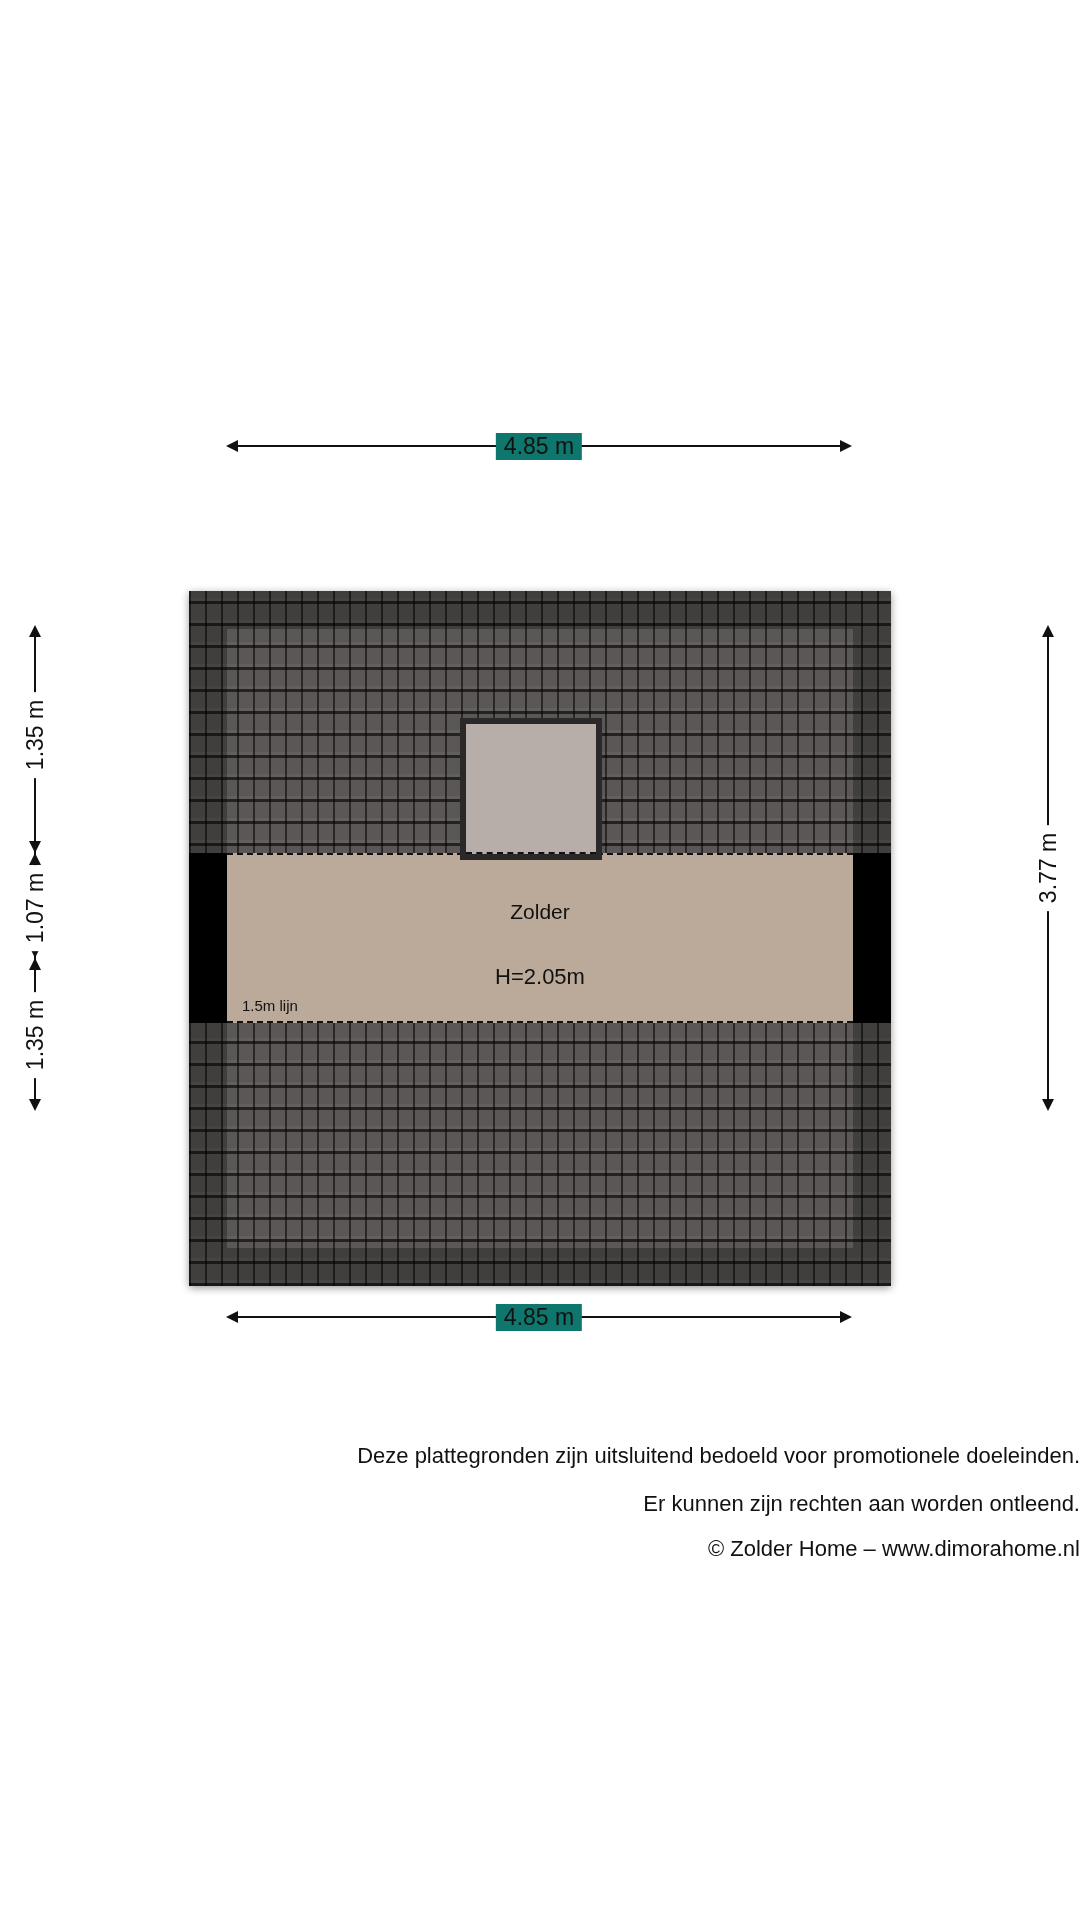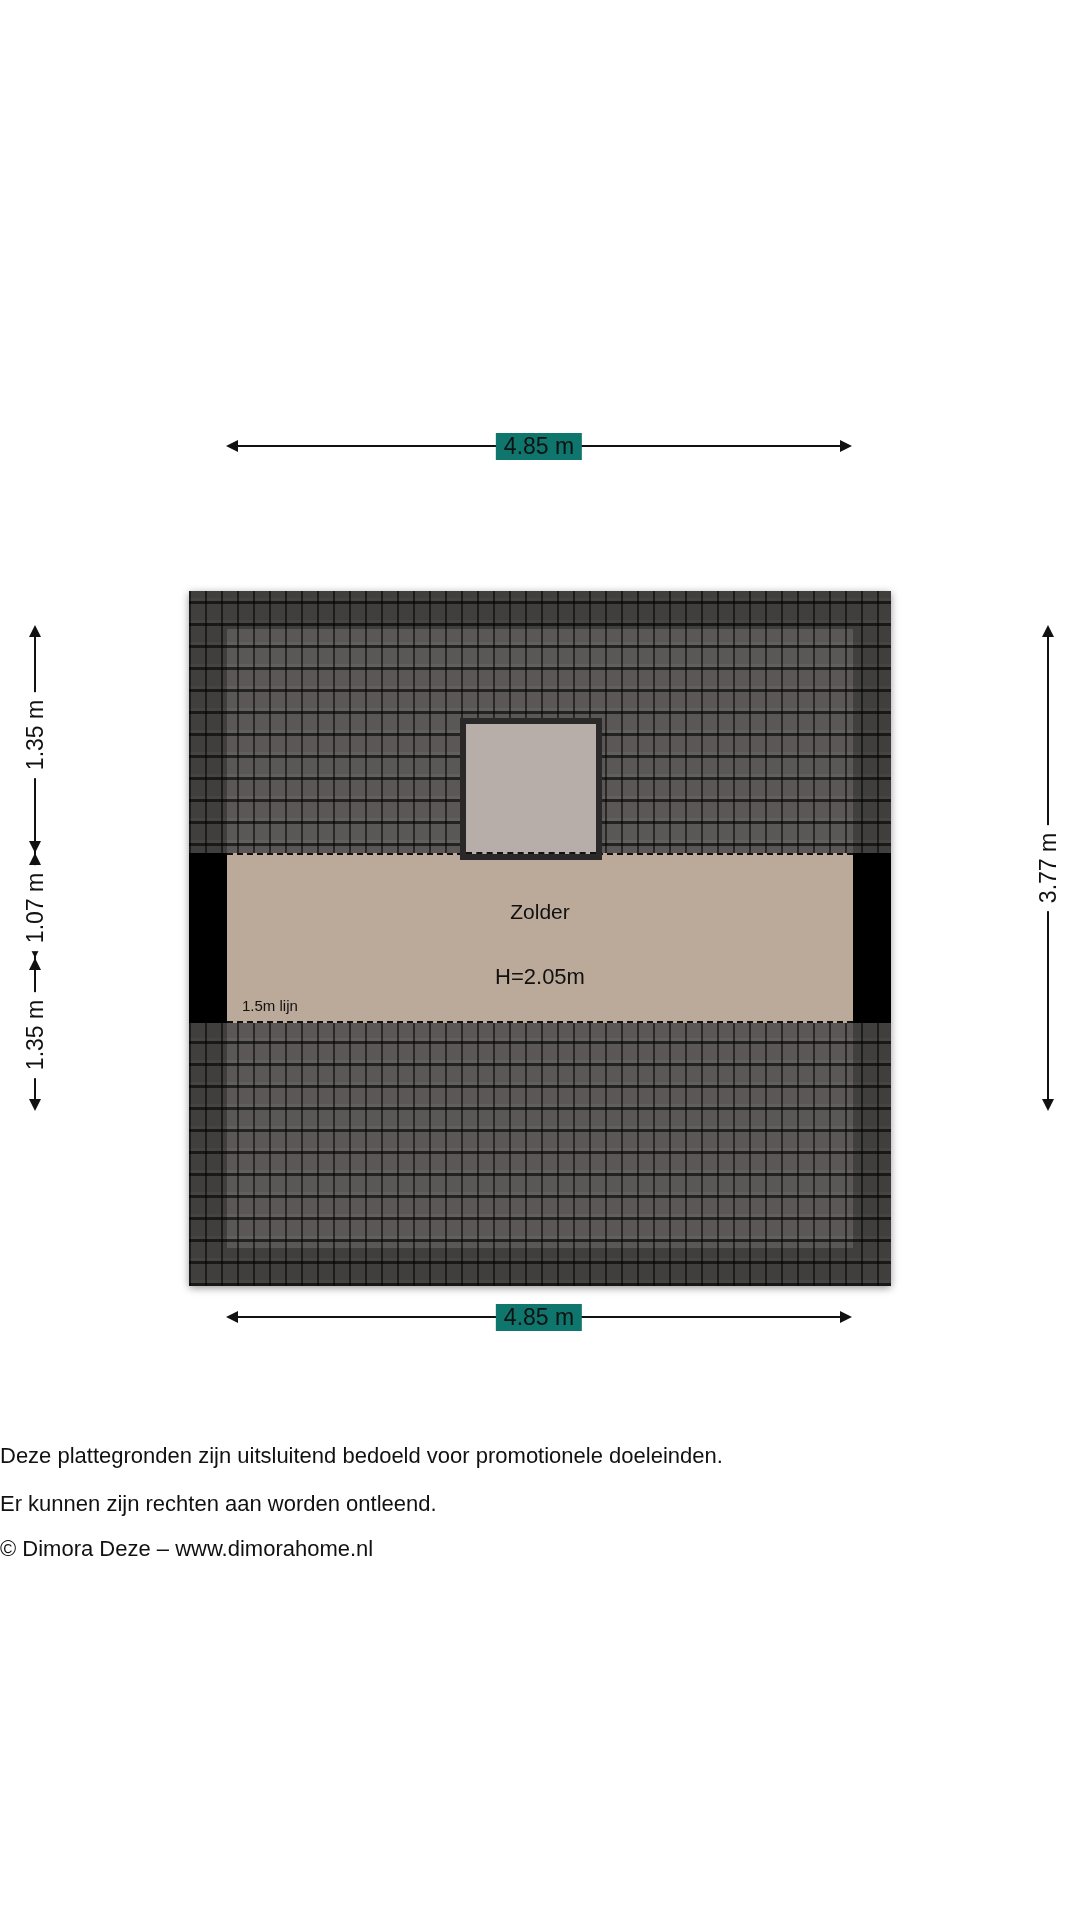--- a/index.html
+++ b/index.html
@@ -23,21 +23,21 @@
   .roof-edge{position:absolute;inset:0;box-shadow:inset 0 0 0 38px rgba(0,0,0,0.28);pointer-events:none;}
   .band{position:absolute;left:227px;top:853px;width:626px;height:170px;background:#bba99a;
     border-top:2px dashed #111;border-bottom:2px dashed #111;box-sizing:border-box;}
   .wall-l{position:absolute;left:189px;top:853px;width:38px;height:170px;background:#000;}
   .wall-r{position:absolute;left:853px;top:853px;width:38px;height:170px;background:#000;}
   .skylight{position:absolute;left:460px;top:718px;width:142px;height:142px;background:#b7aeaa;border:6px solid #2a2828;box-sizing:border-box;}
   .skylight-line{position:absolute;left:466px;top:852px;width:130px;border-top:2px dashed #111;}
   .room-name{position:absolute;left:540px;top:900px;transform:translateX(-50%);font-size:21px;}
   .room-h{position:absolute;left:540px;top:924px;transform:translateX(-50%);font-size:22px;margin-top:40px;}
   .lijn{position:absolute;left:242px;top:997px;font-size:15px;}
-  .footer{position:absolute;left:0;width:1080px;text-align:left;font-size:22px;line-height:28px;}
+  .footer{position:absolute;left:0;width:1080px;text-align:right;font-size:22px;line-height:28px;}
 </style>
 </head>
 <body>
 
 <div class="hdim" style="left:226px;top:436px;width:626px;">
   <div class="arrow-l"></div>
   <div class="line" style="left:6px;right:6px;"></div>
   <div class="arrow-r"></div>
   <span class="lbl" style="left:313px;">4.85 m</span>
 </div>
@@ -76,13 +76,13 @@
 
 <div class="hdim" style="left:226px;top:1307px;width:626px;">
   <div class="arrow-l"></div>
   <div class="line" style="left:6px;right:6px;"></div>
   <div class="arrow-r"></div>
   <span class="lbl" style="left:313px;">4.85 m</span>
 </div>
 
 <div class="footer" style="top:1442px;">Deze plattegronden zijn uitsluitend bedoeld voor promotionele doeleinden.</div>
 <div class="footer" style="top:1490px;">Er kunnen zijn rechten aan worden ontleend.</div>
-<div class="footer" style="top:1535px;">© Dimora Deze – www.dimorahome.nl</div>
+<div class="footer" style="top:1535px;">© Zolder Home – www.dimorahome.nl</div>
 
 </body></html>

